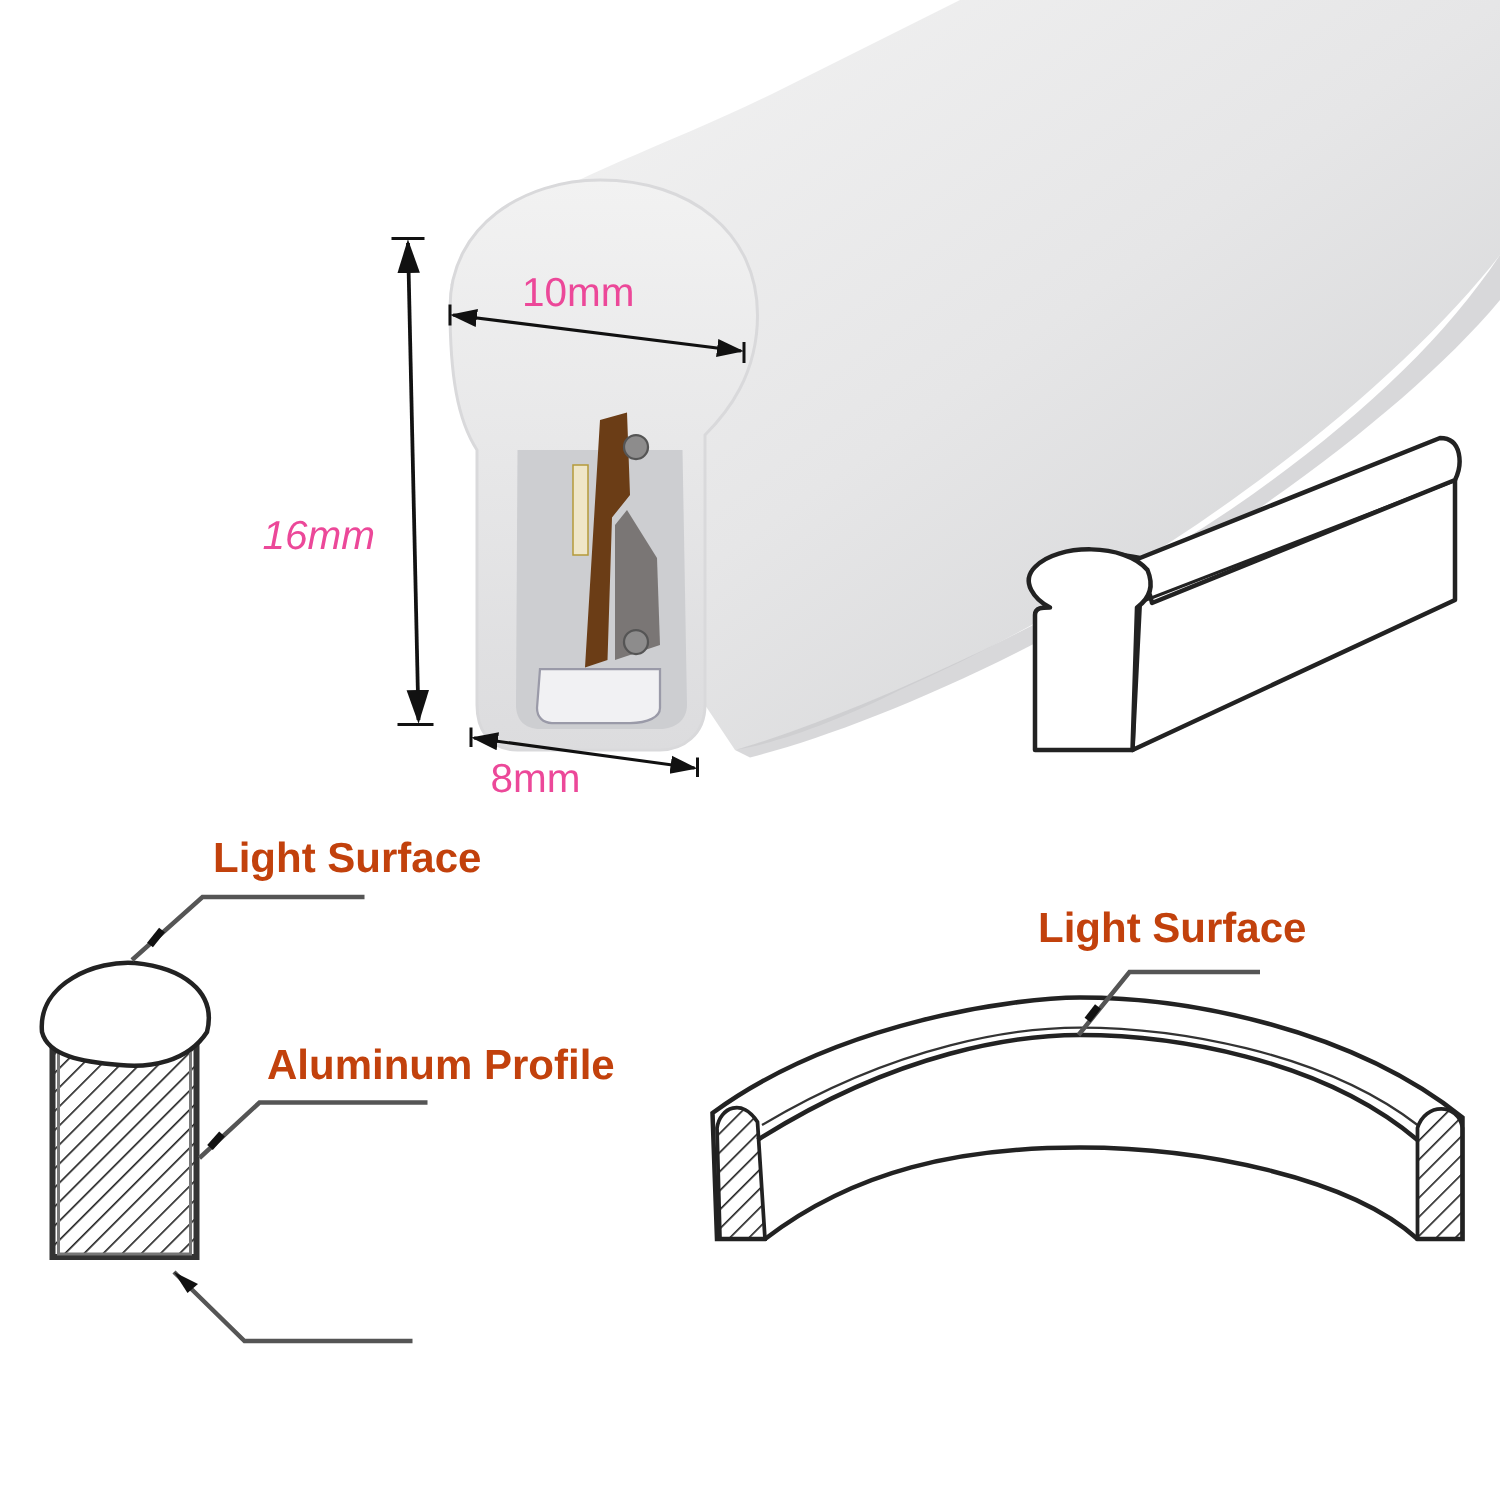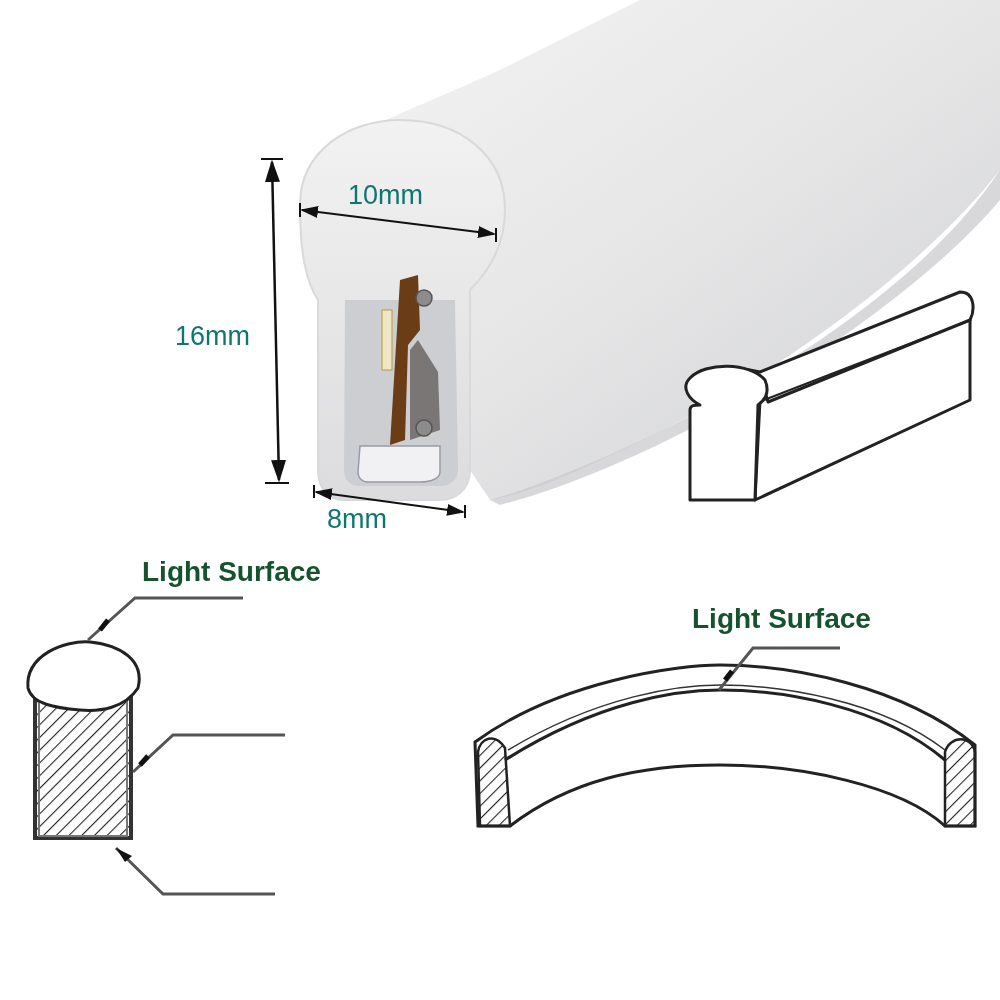--- a/index.html
+++ b/index.html
@@ -1,20 +1,20 @@
 <!DOCTYPE html>
 <html><head>
 <meta charset="utf-8">
 <style>
   html,body{margin:0;padding:0;background:#fff;}
   .stage{position:relative;width:1000px;height:1000px;overflow:hidden;background:#fff;font-family:"Liberation Sans",sans-serif;}
   svg{position:absolute;left:0;top:0;}
   .lbl{position:absolute;font-family:"Liberation Sans",sans-serif;white-space:nowrap;}
-  .dim{color:#0f766e;font-size:27px;}
-  .cap{color:#14532d;font-weight:bold;font-size:28px;}
+  .dim{color:#ec4899;font-size:27px;}
+  .cap{color:#c2410c;font-weight:bold;font-size:28px;}
 </style>
 </head>
 <body>
 
 <div class="stage">
 
   <svg width="1000" height="1000" viewBox="0 0 1000 1000">
     <defs>
       <linearGradient id="tubeGrad" x1="0" y1="0" x2="1" y2="1">
         <stop offset="0" stop-color="#f4f4f4"></stop>
@@ -105,19 +105,20 @@
       <path d="M508,750 C600,695 680,685 720,685 C780,685 880,700 945,750" fill="none" stroke="#333" stroke-width="1.5"></path>
 
       <path d="M478,752 C480,738 495,732 505,748 L510,826 L480,826 Z" fill="url(#hatch)" stroke="#222" stroke-width="2.5"></path>
       <path d="M945,752 C950,735 972,735 975,752 L975,826 L945,826 Z" fill="url(#hatch)" stroke="#222" stroke-width="2.5"></path>
       <polyline points="719,690 753,648 840,648" fill="none" stroke="#555" stroke-width="3"></polyline>
       <line x1="725" y1="680" x2="732" y2="671" stroke="#111" stroke-width="5"></line>
     </g>
   </svg>
 
   <div class="lbl dim" style="left:348px;top:180px;">10mm</div>
-  <div class="lbl dim" style="left:175px;top:321px;">16mm</div>
+  <div class="lbl dim" style="left:175px;top:342px;font-style:italic;">16mm</div>
   <div class="lbl dim" style="left:327px;top:504px;">8mm</div>
 
   <div class="lbl cap" style="left:142px;top:556px;">Light Surface</div>
+  <div class="lbl cap" style="left:178px;top:694px;">Aluminum Profile</div>
 
   <div class="lbl cap" style="left:692px;top:603px;">Light Surface</div>
 </div>
 
 </body></html>

